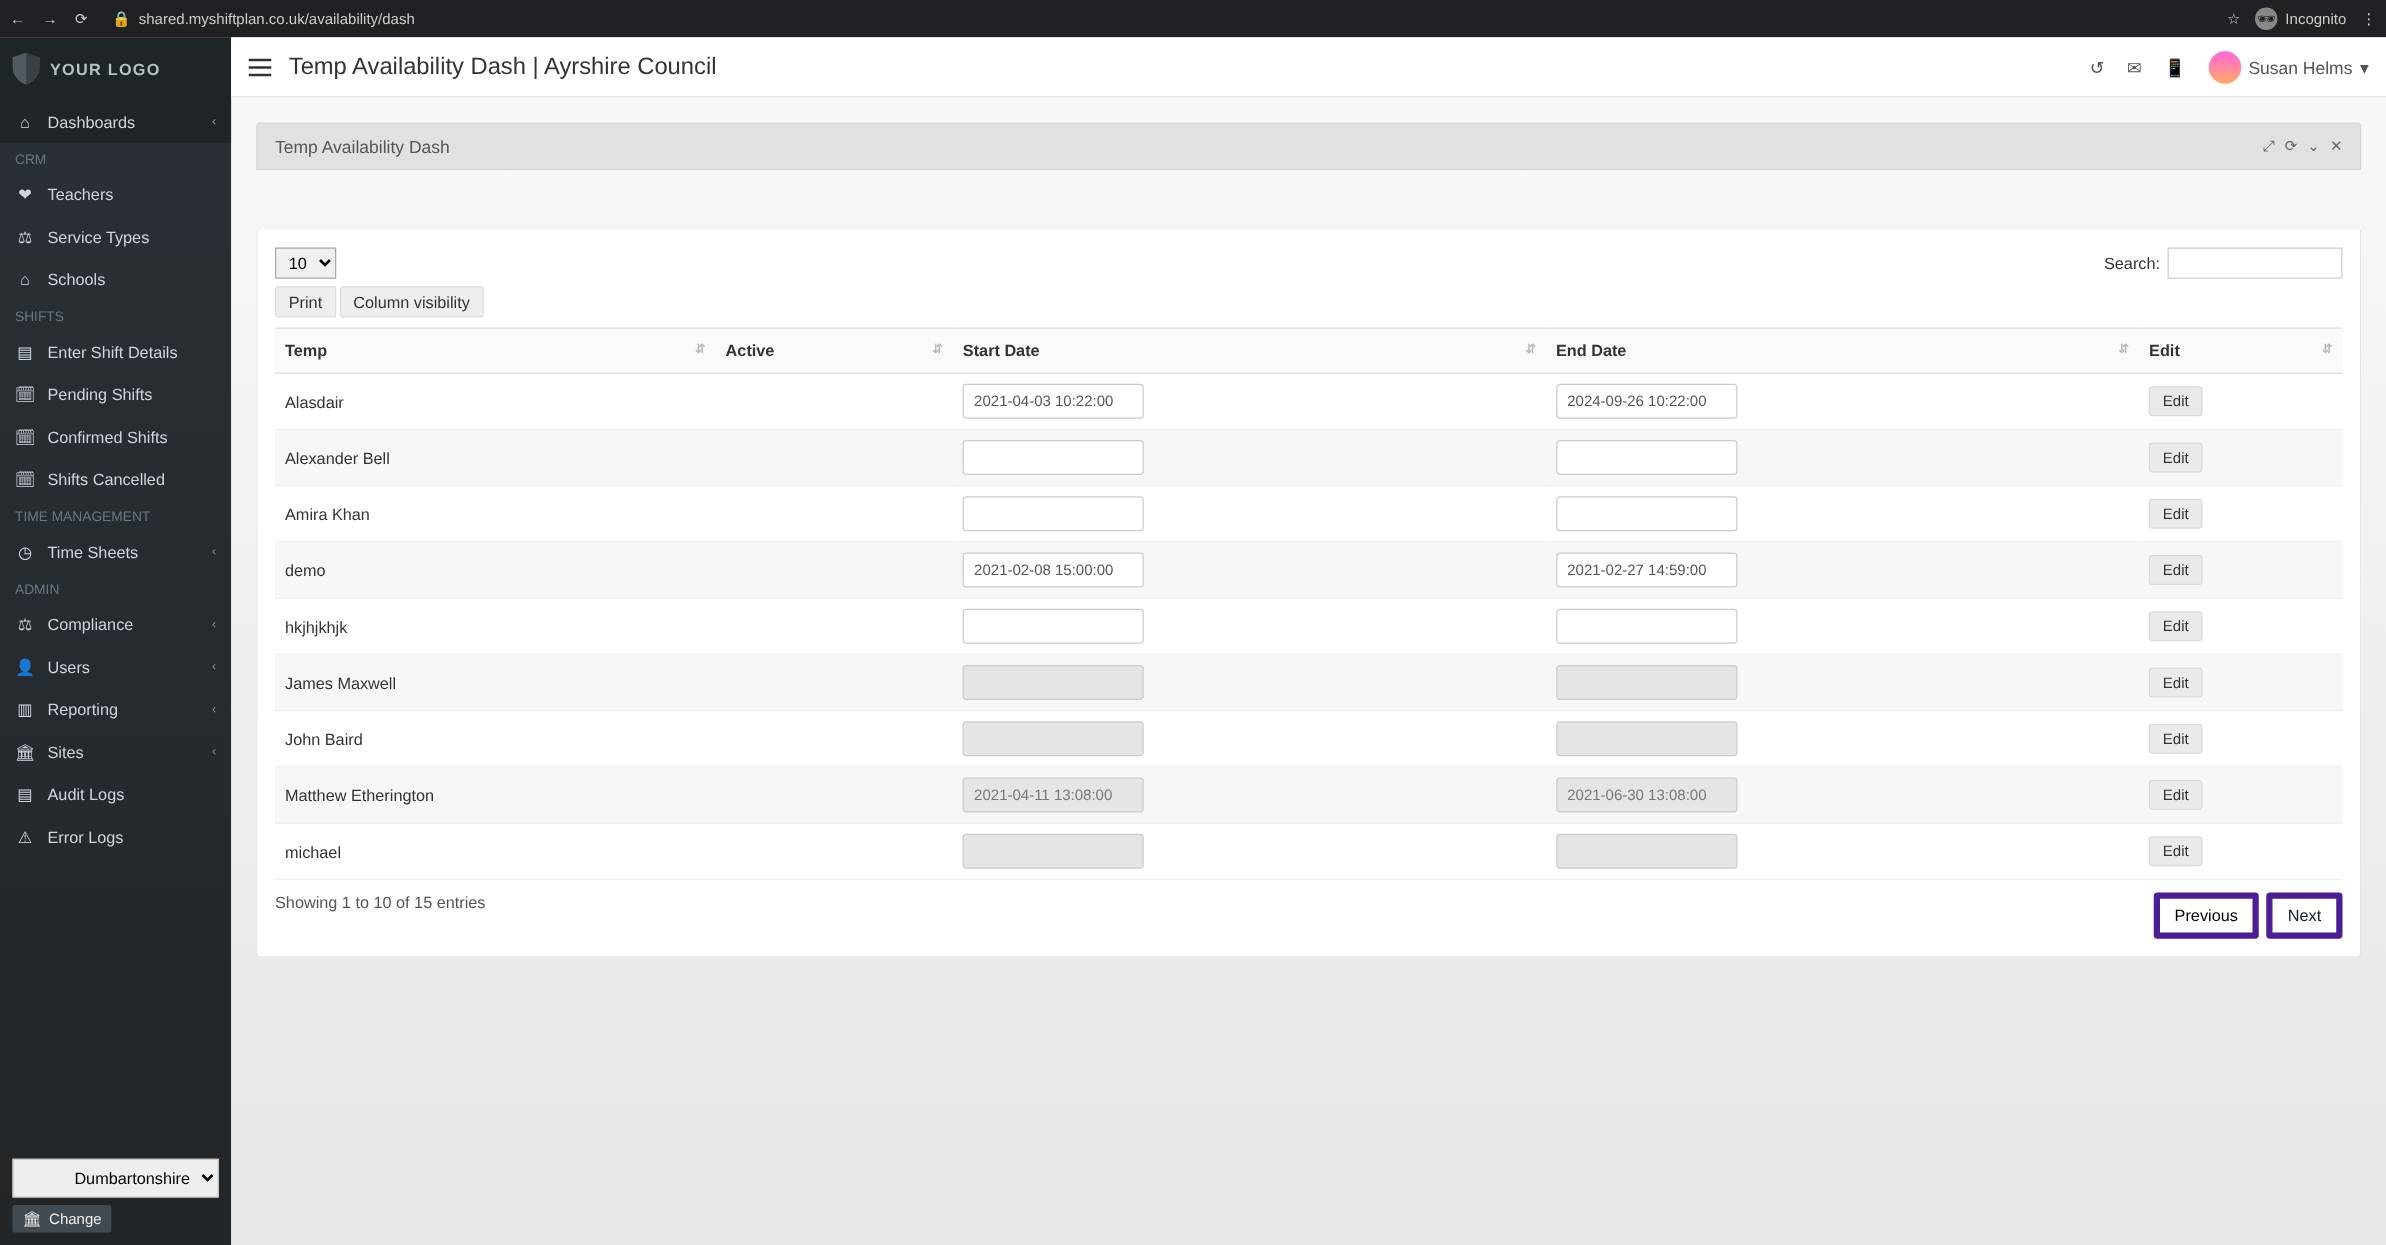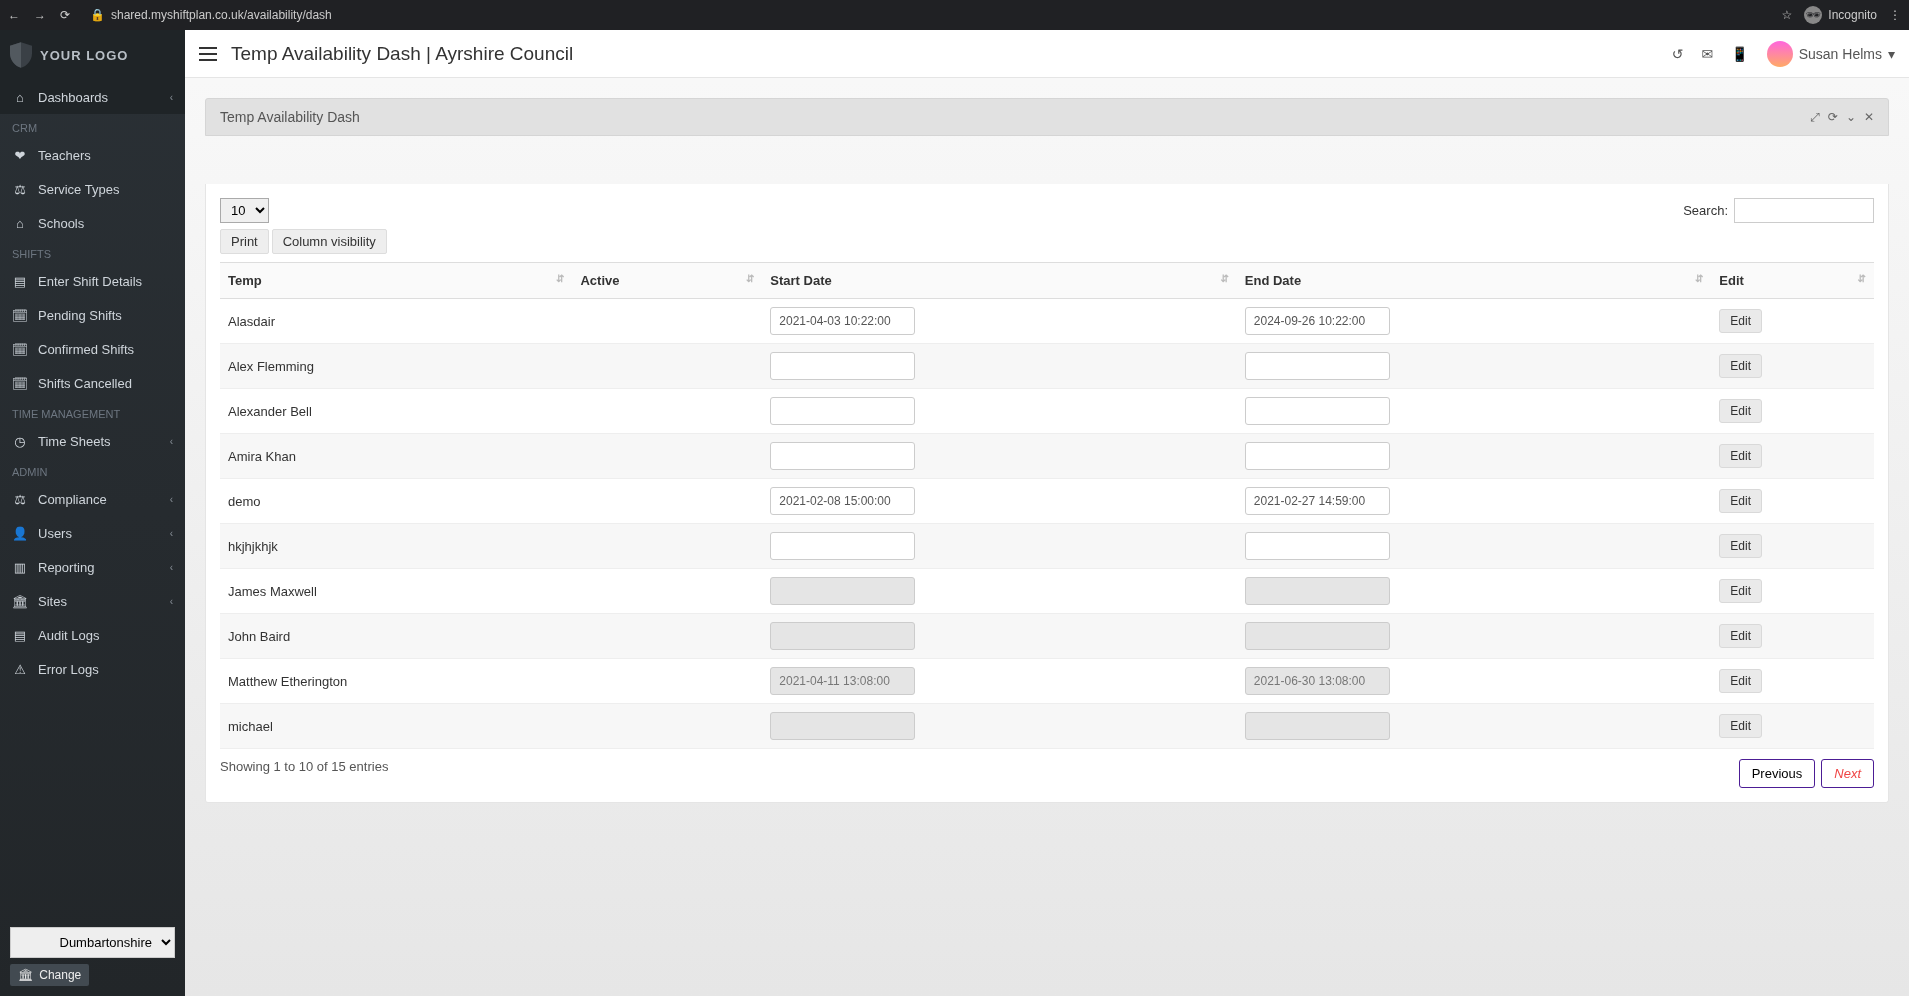--- a/index.html
+++ b/index.html
@@ -55,22 +55,22 @@
 table.dt th { text-align: left; font-weight: 600; font-size: 13px; padding: 10px 8px; border-top: 1px solid #ddd; border-bottom: 1px solid #ddd; background: #fafafa; color:#333;}
 table.dt th .sort { float: right; color: #bbb; font-size: 10px; }
 table.dt td { padding: 8px; border-bottom: 1px solid #eee; font-size: 13px; vertical-align: middle; color:#333;}
 table.dt tbody tr:nth-child(even) { background: #f7f7f7; }
 .cell-input { width: 145px; padding: 6px 8px; border: 1px solid #ccc; background: #fff; font-size: 12px; color:#555; border-radius:3px;}
 .cell-input.dis { background: #e5e5e5; color:#777;}
 .edit-btn { background: #eaeaea; border: 1px solid #d9d9d9; padding: 4px 10px; font-size: 12px; cursor: pointer; color:#333; border-radius:3px;}
 
 .table-foot { display: flex; align-items: flex-start; margin-top: 10px; font-size: 13px; color:#555;}
 .pager { margin-left: auto; display: flex; gap: 6px; }
-.pager button { border: 1px solid #4c1d95; background: #fff; padding: 6px 12px; cursor: pointer; border-radius:3px; font-size:13px;}
-.pager .next { color: #ef4444; font-style: italic; }
+.pager button { border: 5px solid #4c1d95; background: #fff; padding: 6px 12px; cursor: pointer; border-radius:3px; font-size:13px;}
+.pager .next { color: #0f172a; }
 
 .footer { padding: 10px 18px; font-size: 12px; color: #666; display:flex; align-items:center;}
 .footer a { color: #f0ad4e; text-decoration: none; }
 .footer .links { margin-left:auto; }
 .flyte { font-size: 22px; color: #555; margin-left: 20px; font-weight:300;}
 
 th.col-temp{width:260px;} th.col-active{width:140px;} th.col-start{width:350px;} th.col-end{width:350px;} th.col-edit{width:120px;}
 .side-item.active{background:#1f2427;}
 </style>
 </head>
@@ -250,27 +250,20 @@
           </thead>
           <tbody id="table-body">
               <tr>
                 <td>Alasdair</td>
                 <td></td>
                 <td><input class="cell-input" value="2021-04-03 10:22:00" style=""></td>
                 <td><input class="cell-input" value="2024-09-26 10:22:00" style=""></td>
                 <td><button class="edit-btn">Edit</button></td>
               </tr>
               <tr>
-                <td>Alex Flemming</td>
-                <td></td>
-                <td><input class="cell-input" value="" style=""></td>
-                <td><input class="cell-input" value="" style=""></td>
-                <td><button class="edit-btn">Edit</button></td>
-              </tr>
-              <tr>
                 <td>Alexander Bell</td>
                 <td></td>
                 <td><input class="cell-input" value="" style=""></td>
                 <td><input class="cell-input" value="" style=""></td>
                 <td><button class="edit-btn">Edit</button></td>
               </tr>
               <tr>
                 <td>Amira Khan</td>
                 <td></td>
                 <td><input class="cell-input" value="" style=""></td>

